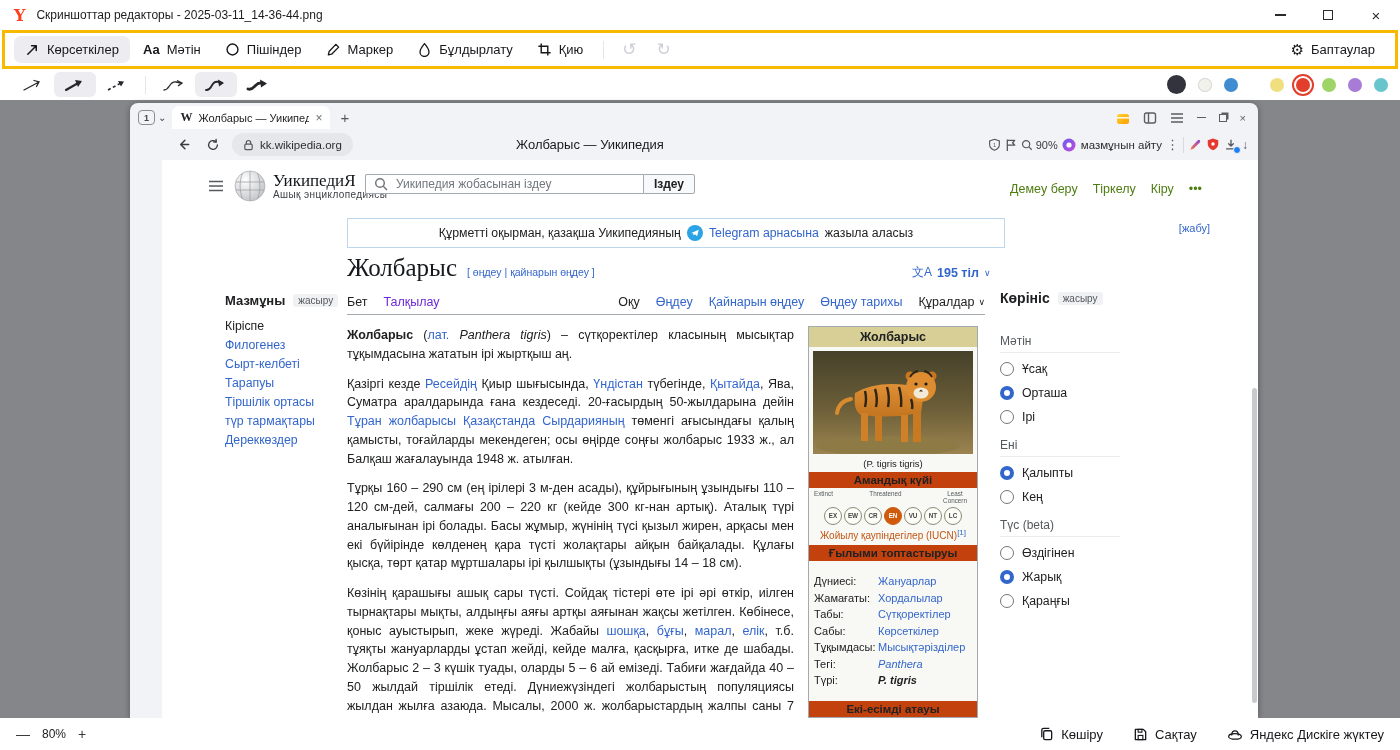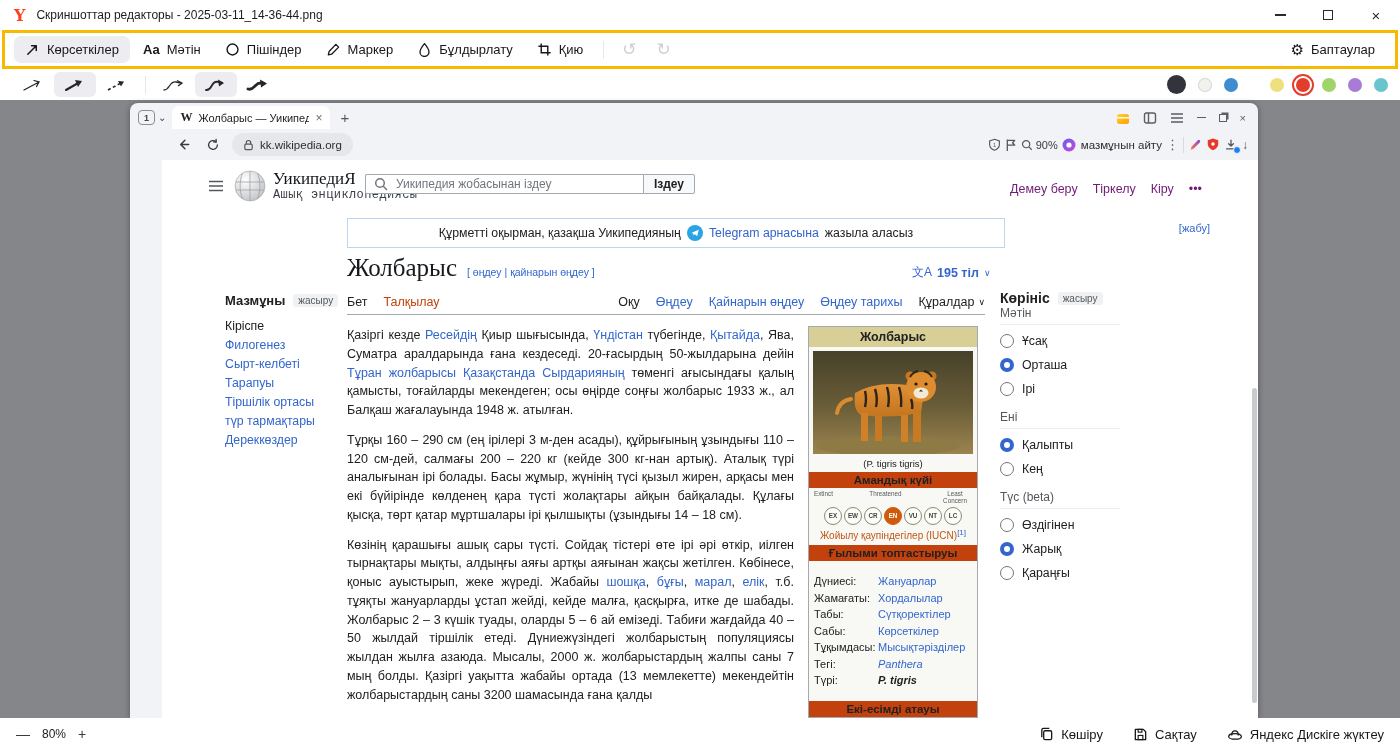--- a/index.html
+++ b/index.html
@@ -74,44 +74,44 @@
   
   .pagewrap{position:absolute;left:32px;top:57px;right:0;bottom:0;background:#fff;overflow:hidden;font-size:12.5px;color:#202122}
   .wlink{color:#3366cc}
   .bold{font-weight:bold}
   .ital{font-style:italic}
 
   .wheader{position:absolute;top:8px;left:0;width:100%;height:44px}
   .wham{position:absolute;left:46px;top:12px}
   .wlogo{position:absolute;left:72px;top:2px;display:flex;align-items:center;gap:7px}
   .wordmark{font-family:"Liberation Serif",serif;font-size:17px;color:#101418;line-height:1.05}
-  .tagline{font-family:Liberation Mono, monospace;font-size:12px;color:#3a3e43;letter-spacing:.4px}
+  .tagline{font-family:Liberation Sans, sans-serif;font-size:10px;color:#3a3e43;letter-spacing:.4px}
   .wsearch{position:absolute;left:203px;top:6px;display:flex;height:20px;width:330px}
   .wsearch-inwrap{position:relative;flex:1;border:1px solid #a2a9b1;border-right:none;border-radius:2px 0 0 2px;background:#fff;display:flex;align-items:center}
   .wsearch-inwrap svg{position:absolute;left:8px}
   .wsearch input{border:none;outline:none;width:100%;padding-left:30px;font-size:12px;color:#202122;background:transparent;font-family:inherit}
   .wsearch input::placeholder{color:#72777d}
   .wsearch-btn{border:1px solid #a2a9b1;background:#f8f9fa;border-radius:0 2px 2px 0;font-size:12px;font-weight:bold;color:#202122;padding:0 10px}
   .wnav{position:absolute;right:56px;top:14px;display:flex;gap:15px;font-size:12.5px}
-  .wnav a{color:#701a75;cursor:pointer}
+  .wnav a{color:#4d7c0f;cursor:pointer}
 
   .wbanner{position:absolute;left:185px;top:58px;width:658px;height:30px;border:1px solid #bcd6ee;border-radius:0;display:flex;align-items:center;justify-content:center;gap:6px;font-size:12.3px;color:#202122}
   .tg-ic{width:16px;height:16px;border-radius:50%;background:#2aa4e4;display:inline-flex;align-items:center;justify-content:center}
   .banner-close{position:absolute;right:48px;top:62px;font-size:11px;color:#3366cc}
 
   .atitle{position:absolute;left:185px;top:94px;display:flex;align-items:baseline;gap:10px}
   .atitle h1{font-family:"Liberation Serif",serif;font-weight:normal;font-size:25px;color:#161a1e}
   .title-edit{font-size:10.5px;color:#3366cc}
   .langbtn{position:absolute;left:750px;top:104px;display:flex;align-items:center;gap:5px;color:#36c;font-size:12.5px;font-weight:bold}
   .langglyph{font-size:12px;font-weight:normal}
   .caret{font-size:9px;font-weight:normal}
 
   .atabs{position:absolute;left:185px;top:131px;width:638px;height:24px;border-bottom:1px solid #a2a9b1;display:flex;align-items:flex-end;gap:16px;font-size:12.5px;padding-bottom:5px}
   .atabs .blk{color:#202122}
-  .atabs .red{color:#c2410c}
+  .atabs .red{color:#6d28d9}
   .atabs .blu{color:#3366cc}
   .atabs .spacer{flex:1}
   .tools-tab{color:#202122;display:flex;gap:4px;align-items:center}
 
   .toc{position:absolute;left:63px;top:133px;width:120px}
   .toc-head{display:flex;align-items:center;gap:8px;margin-bottom:9px}
   .toc-title{font-size:13px;font-weight:bold;color:#202122}
   .pill{font-size:10px;color:#54595d;background:#f0f1f3;border-radius:3px;padding:1px 5px}
   .toc-item{font-size:12.3px;line-height:19px;color:#3366cc;cursor:pointer}
   .toc-item.cur{color:#202122}
@@ -134,21 +134,21 @@
   .ib-link sup{color:#3366cc;font-size:8px}
   .ib-rows{padding:12px 5px}
   .ib-row{display:flex;line-height:16.5px}
   .ib-l{width:64px;color:#202122}
   .ib-v{color:#3366cc}
   .ib-v.it{font-style:italic}
   .ib-v.bi{font-style:italic;font-weight:bold;color:#202122}
 
   
   .appearance{position:absolute;left:838px;top:130px;width:120px}
-  .ap-head{display:flex;align-items:center;gap:8px;margin-bottom:0}
+  .ap-head{display:flex;align-items:center;gap:8px;margin-bottom:28px}
   .ap-title{font-size:14px;font-weight:bold;color:#202122}
   .ap-label{font-size:12px;color:#54595d;border-bottom:1px solid #eaecf0;padding-bottom:4px;margin-bottom:9px}
   .ap-group{margin-bottom:14px}
   .ap-opt{display:flex;align-items:center;gap:8px;margin-bottom:10px;font-size:12.3px;color:#202122}
   .rd{width:14px;height:14px;border-radius:50%;border:1px solid #72777d;background:#fff;flex:none}
   .rd.sel{border:4px solid #36c}
 
   .pg-scroll{position:absolute;right:1px;top:228px;width:5px;height:315px;border-radius:3px;background:#c8cacd}
 
   
@@ -331,20 +331,21 @@
               <path d="M11.5 1.5 L11.7 4.6 L8.6 4.4" stroke="#3a3b40" stroke-width="1.5" fill="none" stroke-linecap="round" stroke-linejoin="round"></path>
             </svg>
         </button>
         <div class="url-pill">
           <svg width="11" height="12" viewBox="0 0 12 13">
               <rect x="2" y="5.5" width="8" height="6" rx="1.2" stroke="#55575c" stroke-width="1.3" fill="none"></rect>
               <path d="M3.6 5.5 V4 a2.4 2.4 0 0 1 4.8 0 V5.5" stroke="#55575c" stroke-width="1.3" fill="none"></path>
             </svg>
           <span>kk.wikipedia.org</span>
         </div>
+        <div class="abar-title">Жолбарыс — Уикипедия</div>
         <div class="abar-right">
           <span class="dlwrap">
             <svg width="13" height="14" viewBox="0 0 16 17">
                 <path d="M8 1.5 l6 2 v4.5 c0 3.5-2.6 5.8-6 7 c-3.4-1.2-6-3.5-6-7 V3.5 Z" stroke="#55575c" stroke-width="1.4" fill="none"></path>
                 <text x="8" y="10.5" font-size="7" text-anchor="middle" fill="#55575c" font-family="Liberation Sans,sans-serif">1</text>
               </svg>
           </span>
           <svg width="12" height="14" viewBox="0 0 13 15">
               <path d="M2.5 1.5 V14 M2.5 2.5 h8 l-2.3 2.6 L10.5 7.7 h-8" stroke="#55575c" stroke-width="1.4" fill="none" stroke-linejoin="round"></path>
             </svg>
@@ -516,20 +517,21 @@
           <div class="toc-item cur">Кіріспе</div>
           <div class="toc-item">Филогенез</div>
           <div class="toc-item">Сырт-келбеті</div>
           <div class="toc-item">Тарапуы</div>
           <div class="toc-item">Тіршілік ортасы</div>
           <div class="toc-item">түр тармақтары</div>
           <div class="toc-item">Дереккөздер</div>
         </div>
 
         <div class="abody">
+          <p class="para"><span class="seg bold">Жолбарыс</span><span class="seg"> (</span><span class="seg wlink">лат.</span><span class="seg"> </span><span class="seg ital">Panthera tigris</span><span class="seg">) – сүтқоректілер класының мысықтар тұқымдасына жататын ірі жыртқыш аң.</span></p>
           <p class="para"><span class="seg">Қазіргі кезде </span><span class="seg wlink">Ресейдің</span><span class="seg"> Қиыр шығысында, </span><span class="seg wlink">Үндістан</span><span class="seg"> түбегінде, </span><span class="seg wlink">Қытайда</span><span class="seg">, Ява, Суматра аралдарында ғана кездеседі. 20-ғасырдың 50-жылдарына дейін </span><span class="seg wlink">Тұран жолбарысы</span><span class="seg"> </span><span class="seg wlink">Қазақстанда</span><span class="seg"> </span><span class="seg wlink">Сырдарияның</span><span class="seg"> төменгі ағысындағы қалың қамысты, тоғайларды мекендеген; осы өңірде соңғы жолбарыс 1933 ж., ал Балқаш жағалауында 1948 ж. атылған.</span></p>
           <p class="para"><span class="seg">Тұрқы 160 – 290 см (ең ірілері 3 м-ден асады), құйрығының ұзындығы 110 – 120 см-дей, салмағы 200 – 220 кг (кейде 300 кг-нан артық). Аталық түрі аналығынан ірі болады. Басы жұмыр, жүнінің түсі қызыл жирен, арқасы мен екі бүйірінде көлденең қара түсті жолақтары айқын байқалады. Құлағы қысқа, төрт қатар мұртшалары ірі қылшықты (ұзындығы 14 – 18 см).</span></p>
           <p class="para"><span class="seg">Көзінің қарашығы ашық сары түсті. Сойдақ тістері өте ірі әрі өткір, иілген тырнақтары мықты, алдыңғы аяғы артқы аяғынан жақсы жетілген. Көбінесе, қоныс ауыстырып, жеке жүреді. Жабайы </span><span class="seg wlink">шошқа</span><span class="seg">, </span><span class="seg wlink">бұғы</span><span class="seg">, </span><span class="seg wlink">марал</span><span class="seg">, </span><span class="seg wlink">елік</span><span class="seg">, т.б. тұяқты жануарларды ұстап жейді, кейде малға, қасқырға, итке де шабады. Жолбарыс 2 – 3 күшік туады, оларды 5 – 6 ай емізеді. Табиғи жағдайда 40 – 50 жылдай тіршілік етеді. Дүниежүзіндегі жолбарыстың популяциясы жылдан жылға азаюда. Мысалы, 2000 ж. жолбарыстардың жалпы саны 7 мың болды. Қазіргі уақытта жабайы ортада (13 мемлекетте) мекендейтін жолбарыстардың саны 3200 шамасында ғана қалды</span></p>
         </div>
 
         <div class="infobox">
           <div class="ib-h">Жолбарыс</div>
           <div class="ib-img">
             <svg width="160" height="103" viewBox="0 0 160 103">
               <defs>

